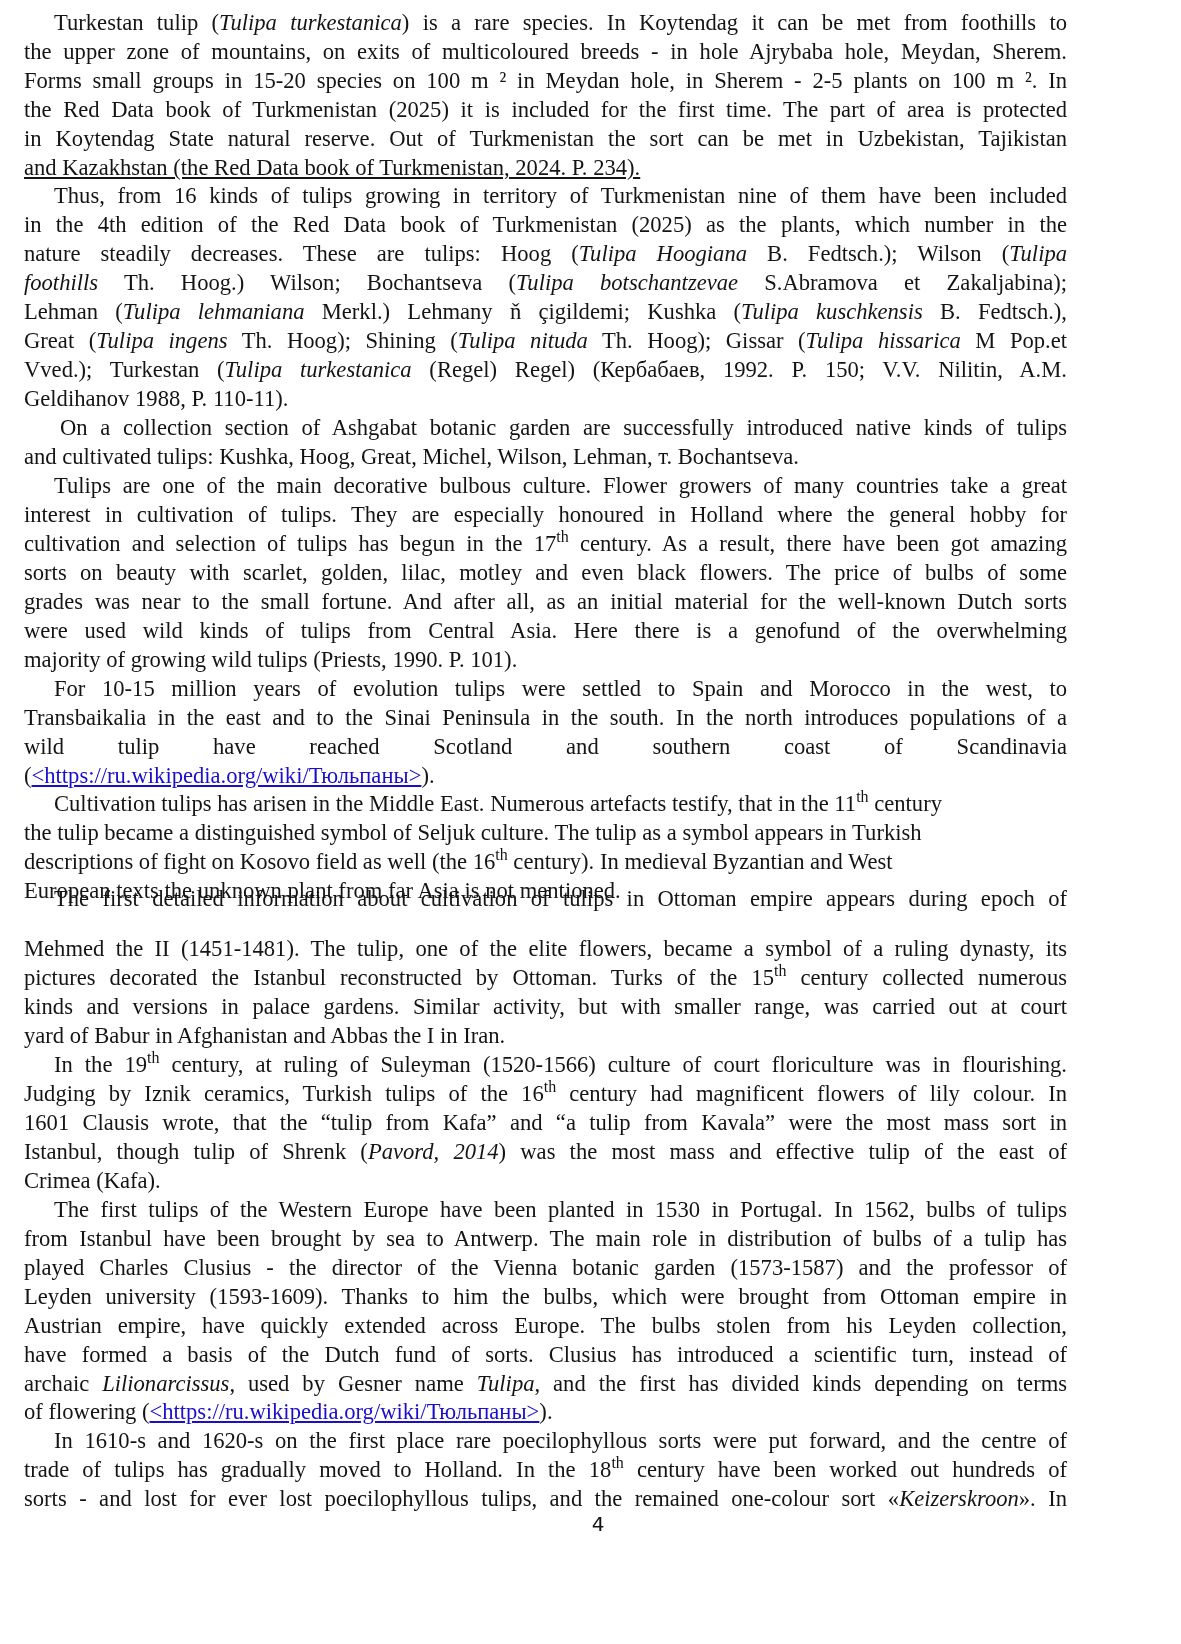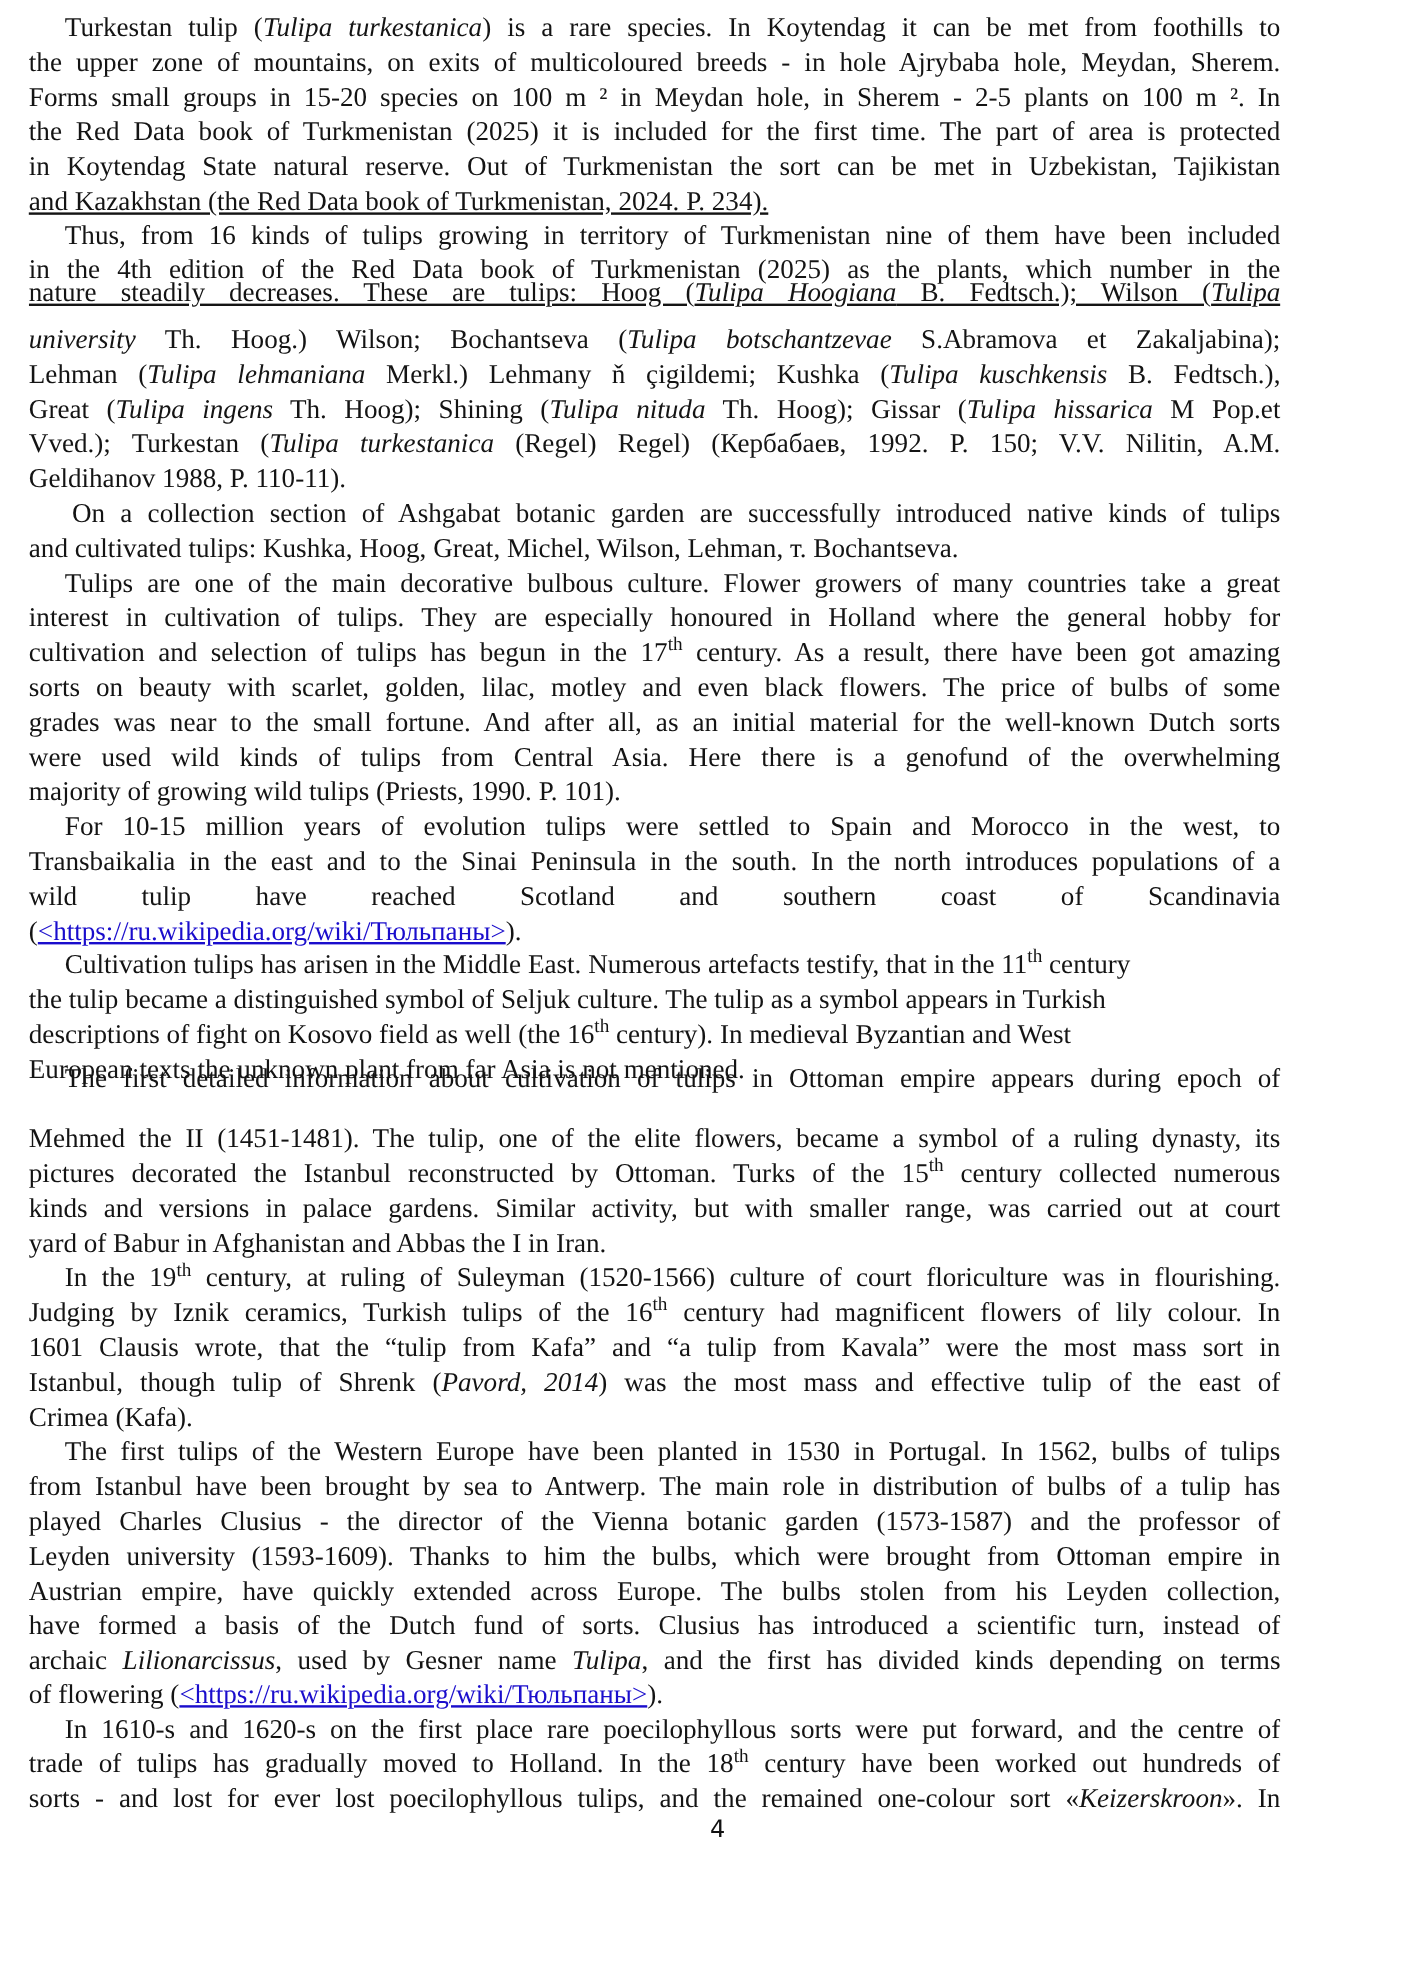--- a/index.html
+++ b/index.html
@@ -31,22 +31,22 @@
 <div class="page">
   <div id="lines">
       <div class="line justify indent" style="top: 8px;"><span class="seg-n">Turkestan tulip (</span><span class="seg-i">Tulipa turkestanica</span><span class="seg-n">) is a rare species. In Koytendag it can be met from foothills to</span></div>
       <div class="line justify" style="top: 37px;"><span class="seg-n">the upper zone of mountains, on exits of multicoloured breeds - in hole Ajrybaba hole, Meydan, Sherem.</span></div>
       <div class="line justify" style="top: 66px;"><span class="seg-n">Forms small groups in 15-20 species on 100 m ² in Meydan hole, in Sherem - 2-5 plants on 100 m ². In</span></div>
       <div class="line justify" style="top: 95px;"><span class="seg-n">the Red Data book of Turkmenistan (2025) it is included for the first time. The part of area is protected</span></div>
       <div class="line justify" style="top: 124px;"><span class="seg-n">in Koytendag State natural reserve. Out of Turkmenistan the sort can be met in Uzbekistan, Tajikistan</span></div>
       <div class="line left" style="top: 153px; text-decoration: underline;"><span class="seg-n">and Kazakhstan (the Red Data book of Turkmenistan, 2024. P. 234).</span></div>
       <div class="line justify indent" style="top: 181px;"><span class="seg-n">Thus, from 16 kinds of tulips growing in territory of Turkmenistan nine of them have been included</span></div>
       <div class="line justify" style="top: 210px;"><span class="seg-n">in the 4th edition of the Red Data book of Turkmenistan (2025) as the plants, which number in the</span></div>
-      <div class="line justify" style="top: 229px; text-decoration: underline;"><span class="seg-n">nature steadily decreases. These are tulips: Hoog (</span><span class="seg-i">Tulipa Hoogiana</span><span class="seg-n"> B. Fedtsch.); Wilson (</span><span class="seg-i">Tulipa</span></div>
-      <div class="line justify" style="top: 268px;"><span class="seg-i">university</span><span class="seg-n"> Th. Hoog.) Wilson; Bochantseva (</span><span class="seg-i">Tulipa botschantzevae</span><span class="seg-n"> S.Abramova et Zakaljabina);</span></div>
+      <div class="line justify" style="top: 239px;"><span class="seg-n">nature steadily decreases. These are tulips: Hoog (</span><span class="seg-i">Tulipa Hoogiana</span><span class="seg-n"> B. Fedtsch.); Wilson (</span><span class="seg-i">Tulipa</span></div>
+      <div class="line justify" style="top: 268px;"><span class="seg-i">foothills</span><span class="seg-n"> Th. Hoog.) Wilson; Bochantseva (</span><span class="seg-i">Tulipa botschantzevae</span><span class="seg-n"> S.Abramova et Zakaljabina);</span></div>
       <div class="line justify" style="top: 297px;"><span class="seg-n">Lehman (</span><span class="seg-i">Tulipa lehmaniana</span><span class="seg-n"> Merkl.) Lehmany ň çigildemi; Kushka (</span><span class="seg-i">Tulipa kuschkensis</span><span class="seg-n"> B. Fedtsch.),</span></div>
       <div class="line justify" style="top: 326px;"><span class="seg-n">Great (</span><span class="seg-i">Tulipa ingens</span><span class="seg-n"> Th. Hoog); Shining (</span><span class="seg-i">Tulipa nituda</span><span class="seg-n"> Th. Hoog); Gissar (</span><span class="seg-i">Tulipa hissarica</span><span class="seg-n"> M Pop.et</span></div>
       <div class="line justify" style="top: 355px;"><span class="seg-n">Vved.); Turkestan (</span><span class="seg-i">Tulipa turkestanica</span><span class="seg-n"> (Regel) Regel) (Кербабаев, 1992. P. 150; V.V. Nilitin, A.M.</span></div>
       <div class="line left" style="top: 384px;"><span class="seg-n">Geldihanov 1988, P. 110-11).</span></div>
       <div class="line justify indent2" style="top: 413px;"><span class="seg-n">On a collection section of Ashgabat botanic garden are successfully introduced native kinds of tulips</span></div>
       <div class="line left" style="top: 442px;"><span class="seg-n">and cultivated tulips: Kushka, Hoog, Great, Michel, Wilson, Lehman, т. Bochantseva.</span></div>
       <div class="line justify indent" style="top: 471px;"><span class="seg-n">Tulips are one of the main decorative bulbous culture. Flower growers of many countries take a great</span></div>
       <div class="line justify" style="top: 500px;"><span class="seg-n">interest in cultivation of tulips. They are especially honoured in Holland where the general hobby for</span></div>
       <div class="line justify" style="top: 529px;"><span class="seg-n">cultivation and selection of tulips has begun in the 17</span><span class="seg-sup">th</span><span class="seg-n"> century. As a result, there have been got amazing</span></div>
       <div class="line justify" style="top: 558px; font-family: Liberation Serif, serif;"><span class="seg-n">sorts on beauty with scarlet, golden, lilac, motley and even black flowers. The price of bulbs of some</span></div>

